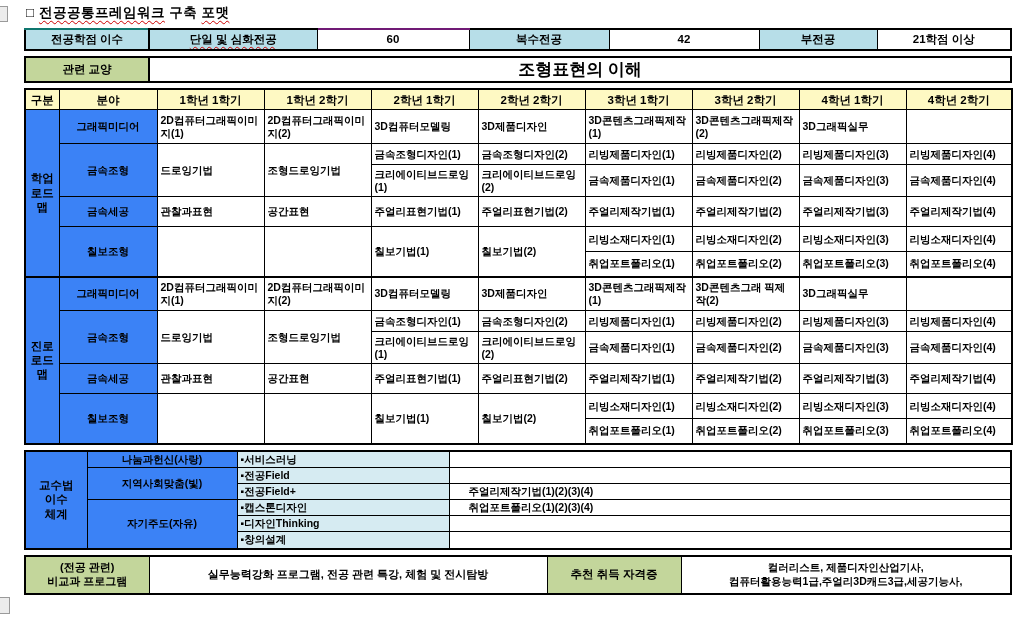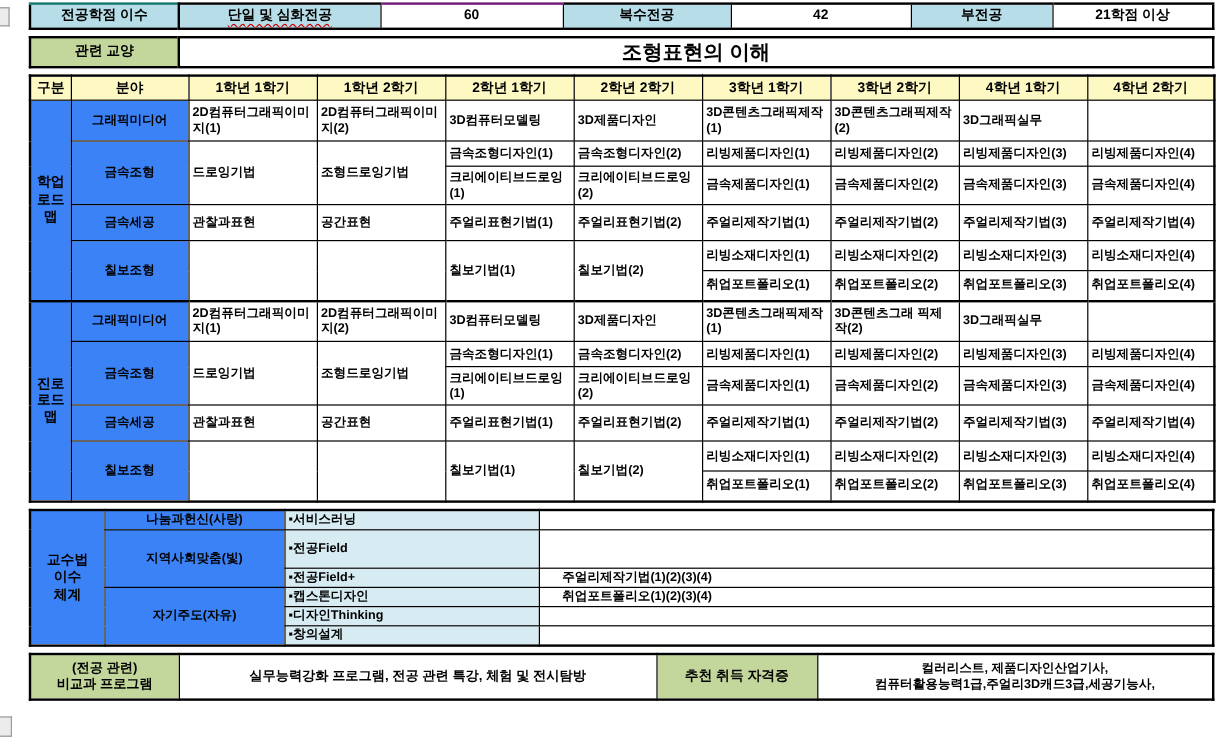--- a/index.html
+++ b/index.html
@@ -29,20 +29,21 @@
 </style>
 </head>
 <body>
 
 <div class="page">
   <div class="frag" style="left:0;top:6px;width:7px;height:14px;"></div>
   <div class="frag" style="left:0;top:597px;width:9px;height:15px;"></div>
 
   <div class="content">
 
+    <div class="title"><span>□</span> <span class="sq">전공공통프레임워크</span><span> 구축 </span><span class="sq">포맷</span></div>
 
     <table>
       <colgroup>
           <col style="width:124px">
           <col style="width:168px">
           <col style="width:152px">
           <col style="width:140px">
           <col style="width:150px">
           <col style="width:118px">
           <col style="width:134px">
@@ -233,21 +234,21 @@
         </colgroup>
       <tbody>
           <tr style="height:16px">
         <td rowspan="6" class="bg-gray c pre lbl">교수법
 이수
 체계</td>
         <td class="bg-gray c">나눔과헌신(사랑)</td>
         <td class="bg-cyan">▪서비스러닝</td>
         <td class="note"></td>
       </tr>
-      <tr style="height:32px">
+      <tr style="height:16px">
         <td rowspan="2" class="bg-gray c">지역사회맞춤(빛)</td>
         <td class="bg-cyan">▪전공Field</td>
         <td class="note"></td>
       </tr>
       <tr style="height:16px">
         <td class="bg-cyan">▪전공Field+</td>
         <td class="note">주얼리제작기법(1)(2)(3)(4)</td>
       </tr>
       <tr style="height:16px">
         <td rowspan="3" class="bg-gray c">자기주도(자유)</td>

